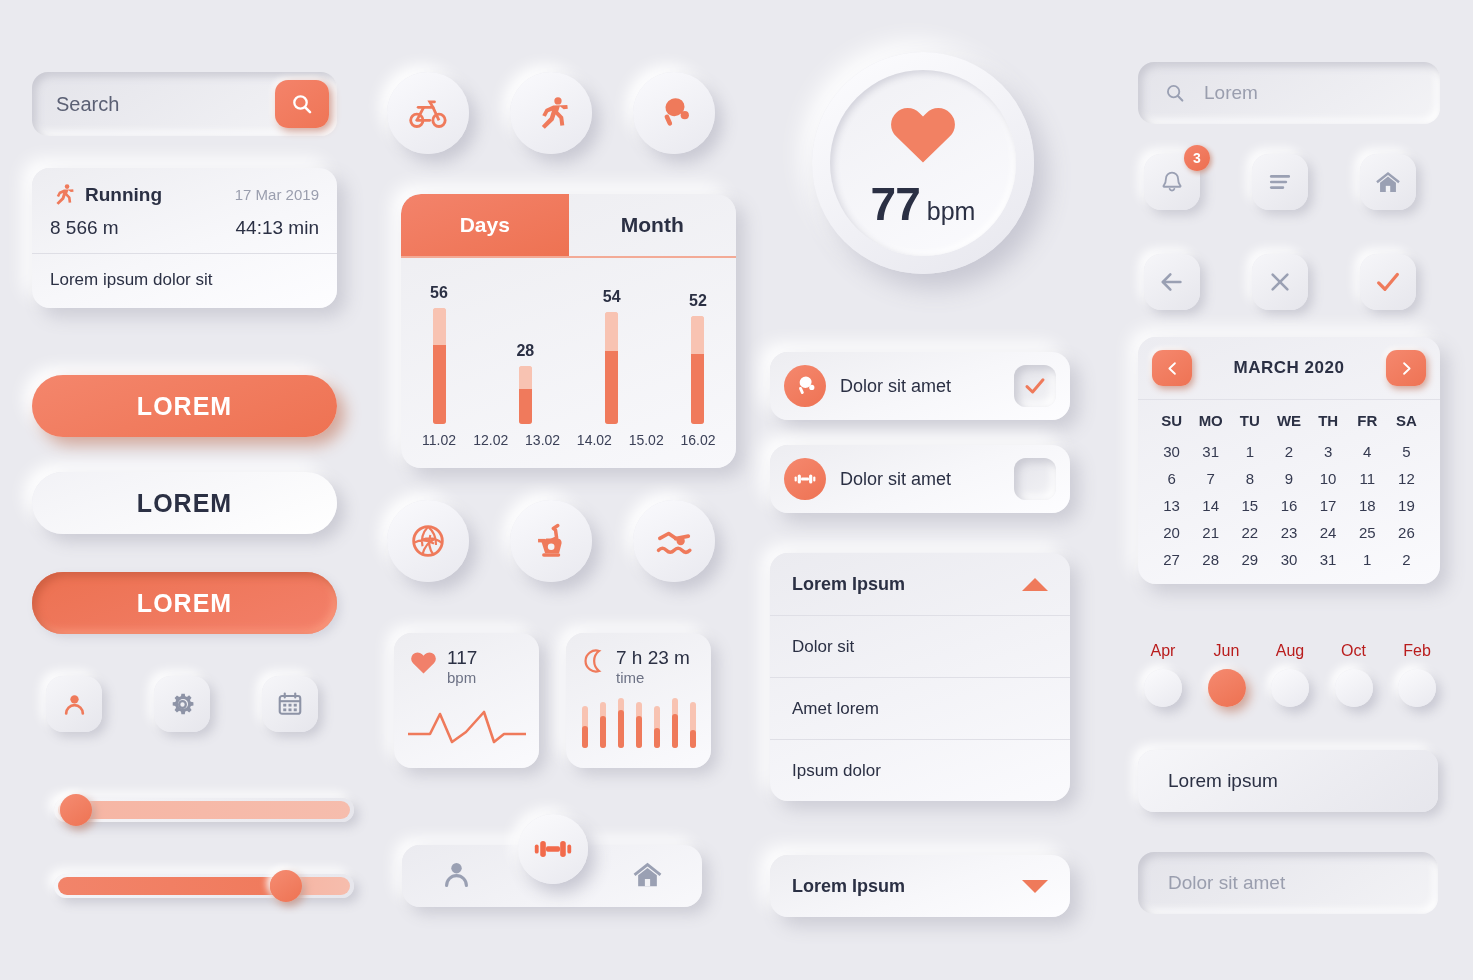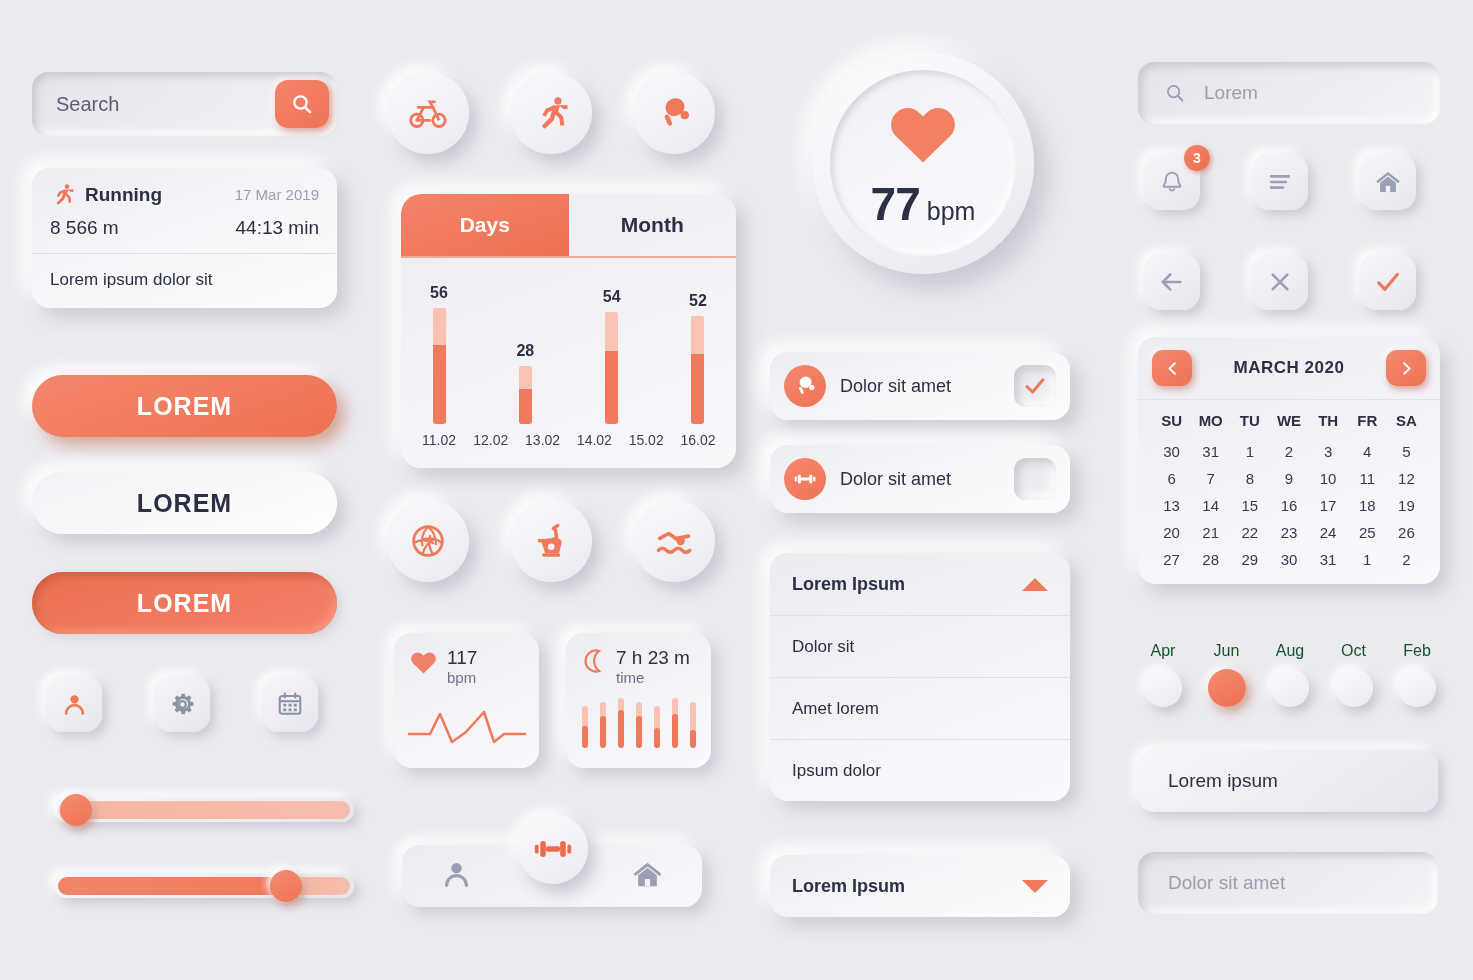--- a/index.html
+++ b/index.html
@@ -263,21 +263,21 @@
   }
   .cal-title { font-size: 17px; font-weight: bold; letter-spacing: 0.5px; }
   .cal-body { border-top: 1px solid #e1e1e8; padding: 12px 14px 16px; }
   .cal-grid { display: grid; grid-template-columns: repeat(7, 1fr); row-gap: 10px; text-align: center; }
   .cal-dow { font-size: 15px; font-weight: bold; color: #2b3044; padding-bottom: 4px; }
   .cal-day { font-size: 15px; color: #353a50; cursor: pointer; }
 
   
   .months { position: absolute; left: 6px; top: 642px; width: 292px; display: flex; justify-content: space-between; }
   .month-item { display: flex; flex-direction: column; align-items: center; gap: 9px; cursor: pointer; }
-  .month-label { font-size: 16px; color: #14532d; }
+  .month-label { font-size: 16px; color: #b91c1c; }
   .radio {
     width: 38px; height: 38px; border-radius: 50%;
     background: linear-gradient(150deg, #fbfbfd, #e9e9ef);
     box-shadow: 5px 6px 11px #c9c9d3, -4px -4px 10px #ffffff;
   }
   .radio.on {
     background: linear-gradient(150deg, #f58a70, #ed7151);
     box-shadow: 4px 5px 11px #cfa295, -3px -3px 9px #ffffff;
   }
 

